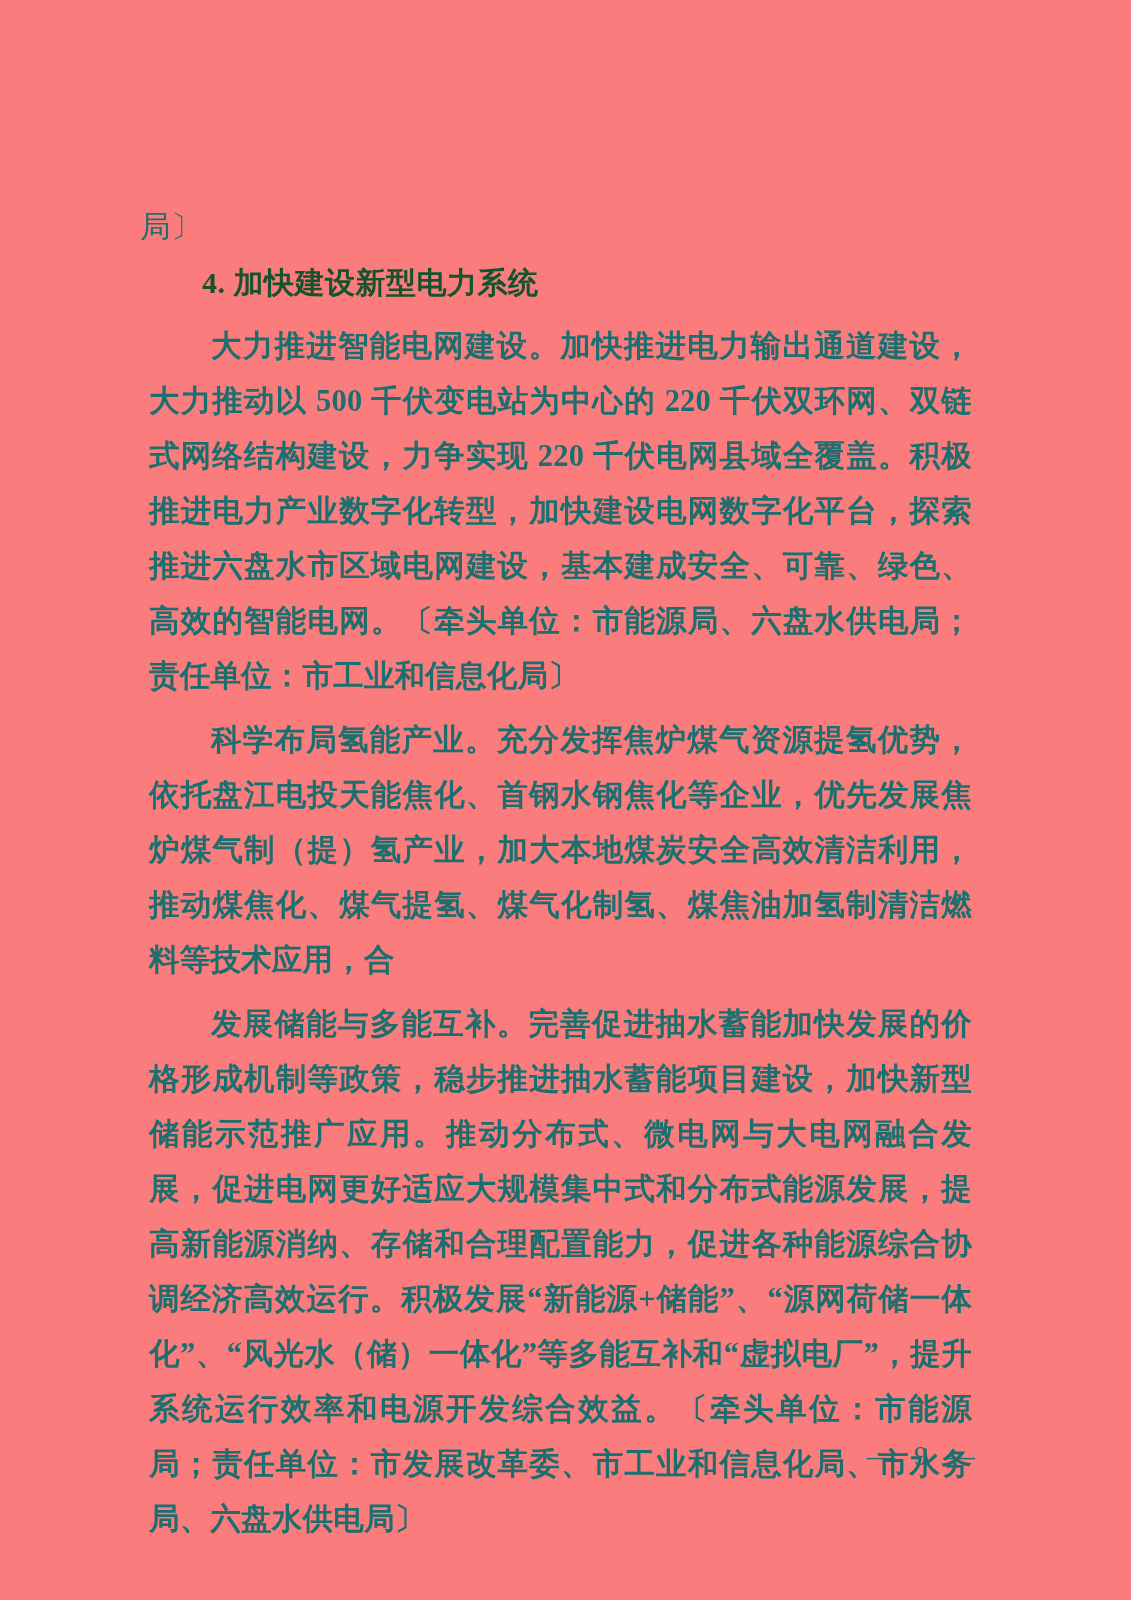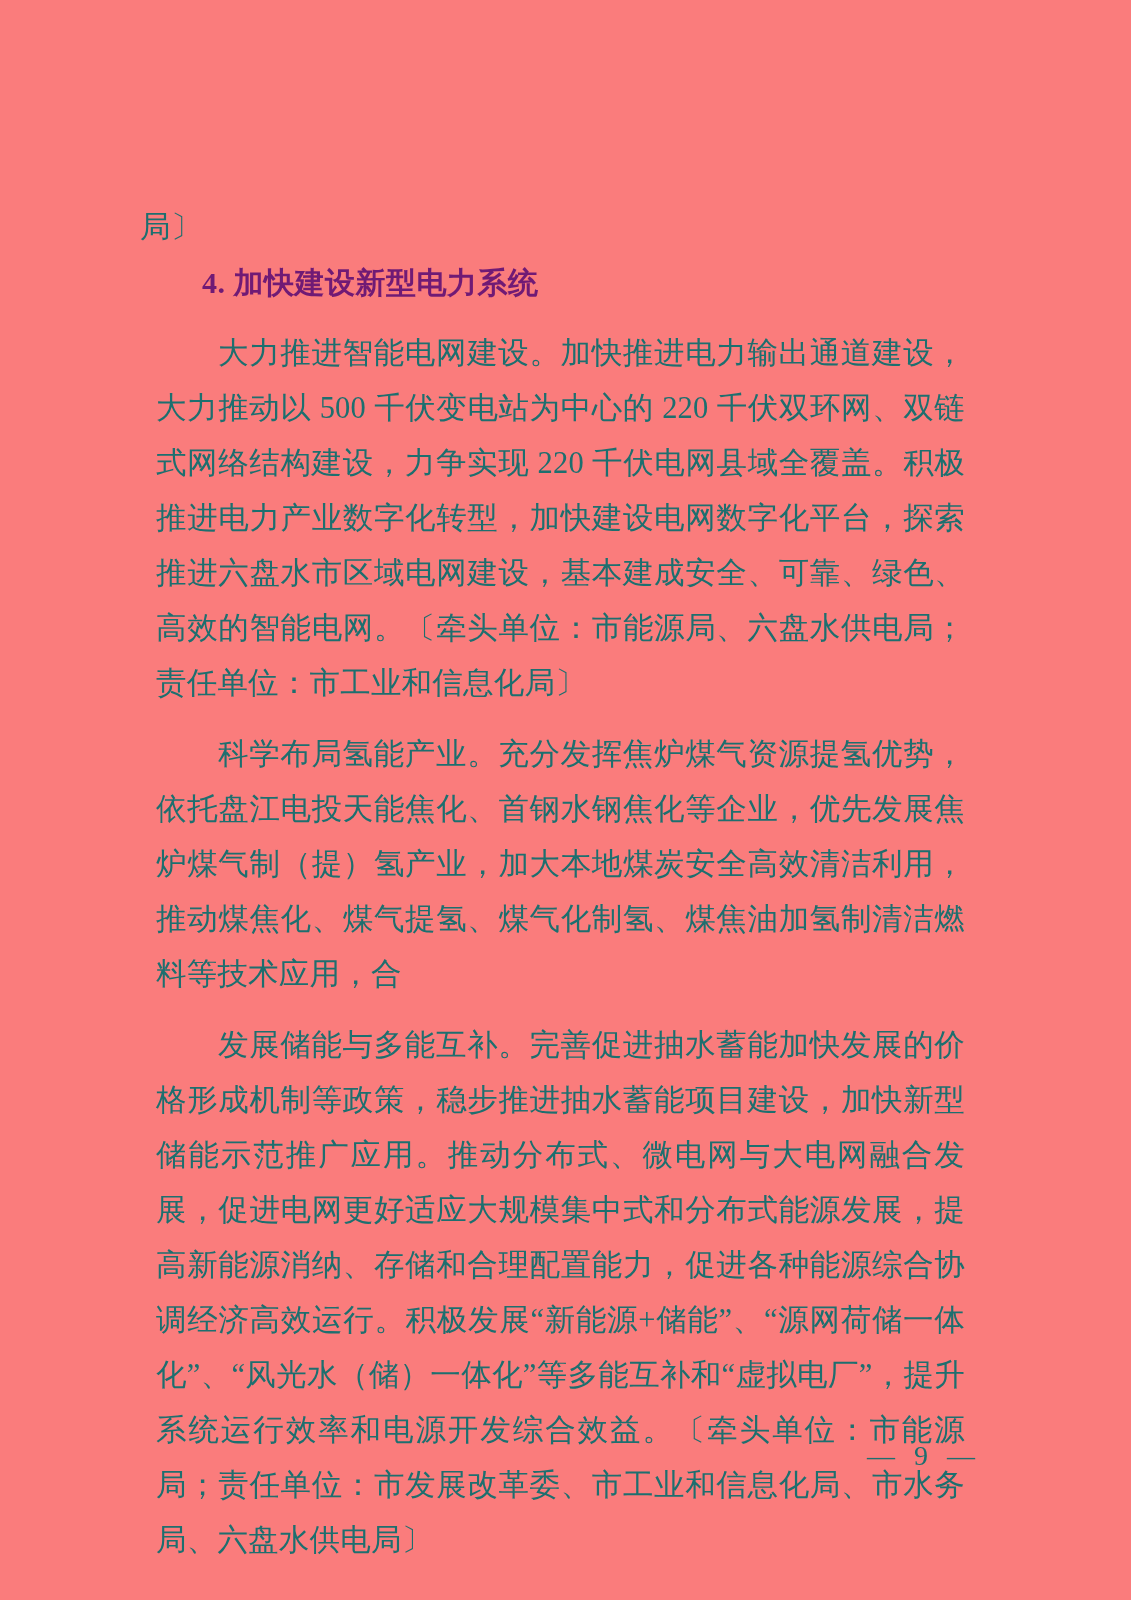--- a/index.html
+++ b/index.html
@@ -31,28 +31,29 @@
     letter-spacing: 0.2px;
   }
   .line-frag {
     margin: 0;
     padding: 0;
   }
   .heading {
     font-weight: bold;
     font-size: 30px;
     line-height: 55px;
-    color: #701a75;
+    color: #14532d;
     margin: 0;
     text-indent: 62px;
     letter-spacing: 0.5px;
   }
   .para {
-    margin: 16px;
+    margin: 9px;
     text-indent: 62px;
+    font-weight: bold;
   }
   .page-number {
     position: absolute;
     bottom: 128px;
     right: 150px;
     font-family: "Liberation Serif", serif;
     font-size: 28px;
     color: #1d6f6f;
     letter-spacing: 6px;
   }

